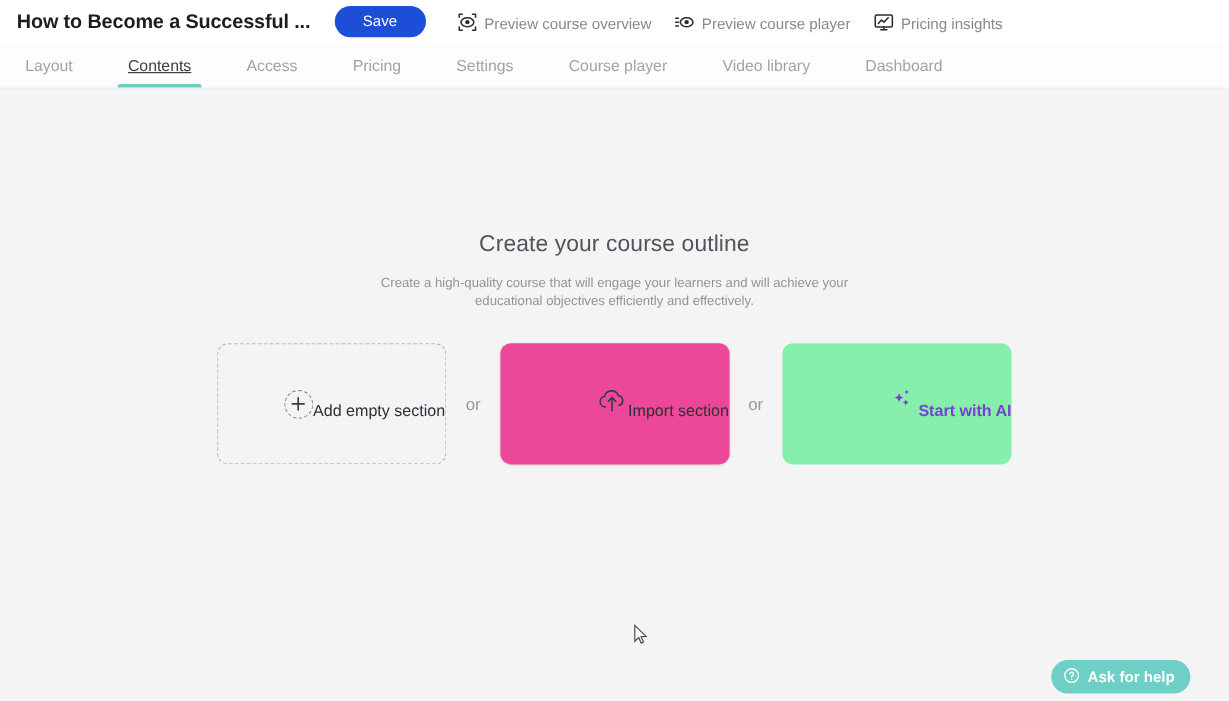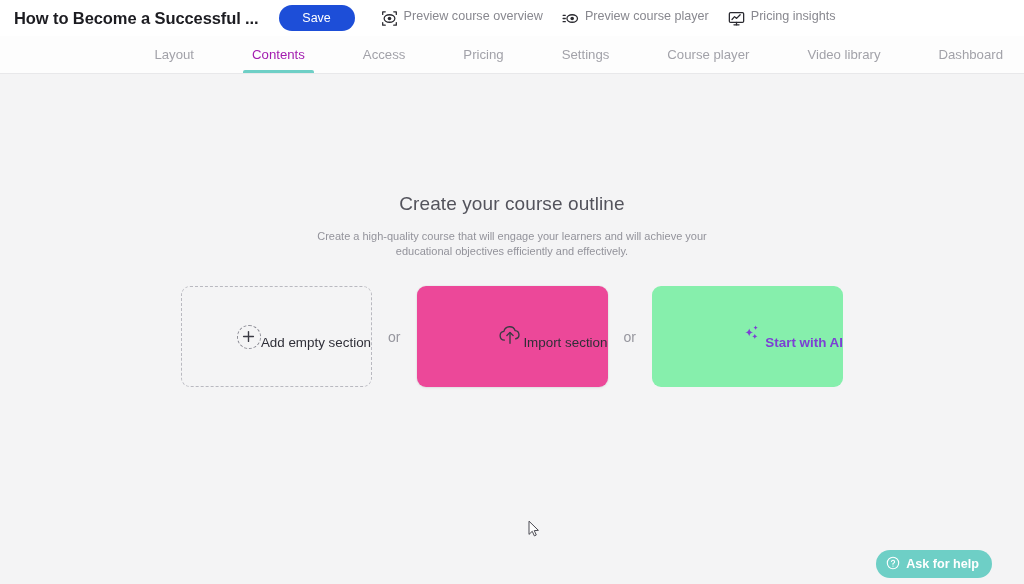--- a/index.html
+++ b/index.html
@@ -57,21 +57,21 @@
 
   .topbar-actions {
     display: flex;
     align-items: center;
     margin-left: 26px;
     gap: 19px;
   }
 
   .action-item {
     display: flex;
-    align-items: flex-start;
+    align-items: flex-end;
     gap: 6px;
     cursor: pointer;
     white-space: nowrap;
   }
 
   .action-item .label {
     font-size: 12.6px;
     color: #88888f;
     line-height: 1;
   }
@@ -83,40 +83,41 @@
     flex: 0 0 auto;
   }
 
   
   .tabbar {
     height: 38px;
     background: #fdfdfd;
     border-bottom: 1px solid #e8e8ea;
     display: flex;
     align-items: stretch;
-    justify-content: flex-end;
-    gap: 16px;
+    justify-content: flex-start;
+    gap: 4px;
     position: relative;
     z-index: 4;
   }
 
   .tab {
     position: relative;
     display: flex;
     align-items: center;
     justify-content: center;
     padding: 0 21px;
     font-size: 13.2px;
     color: #a2a2a9;
     cursor: pointer;
     white-space: nowrap;
   }
 
   .tab.active {
-    color: #a21caf;
+    color: #404040;
+    text-decoration: underline;
   }
 
   .tab.active::after {
     content: "";
     position: absolute;
     left: 12px;
     right: 12px;
     bottom: 0;
     height: 3px;
     background: #6ecfc6;

